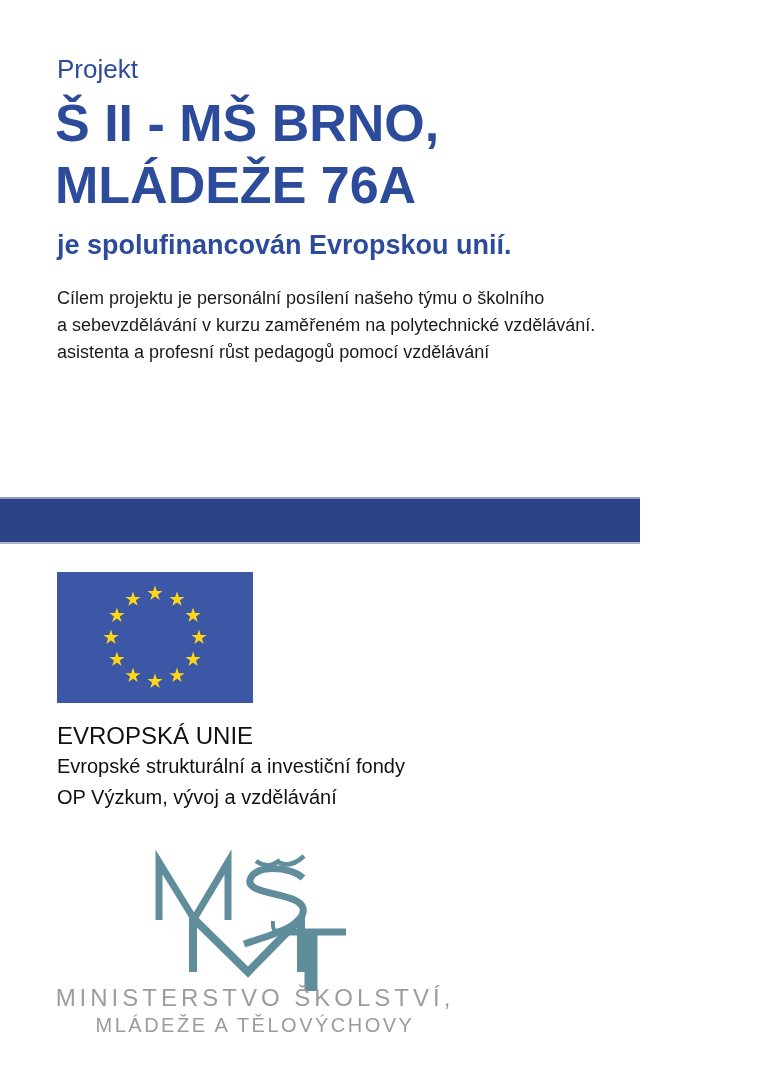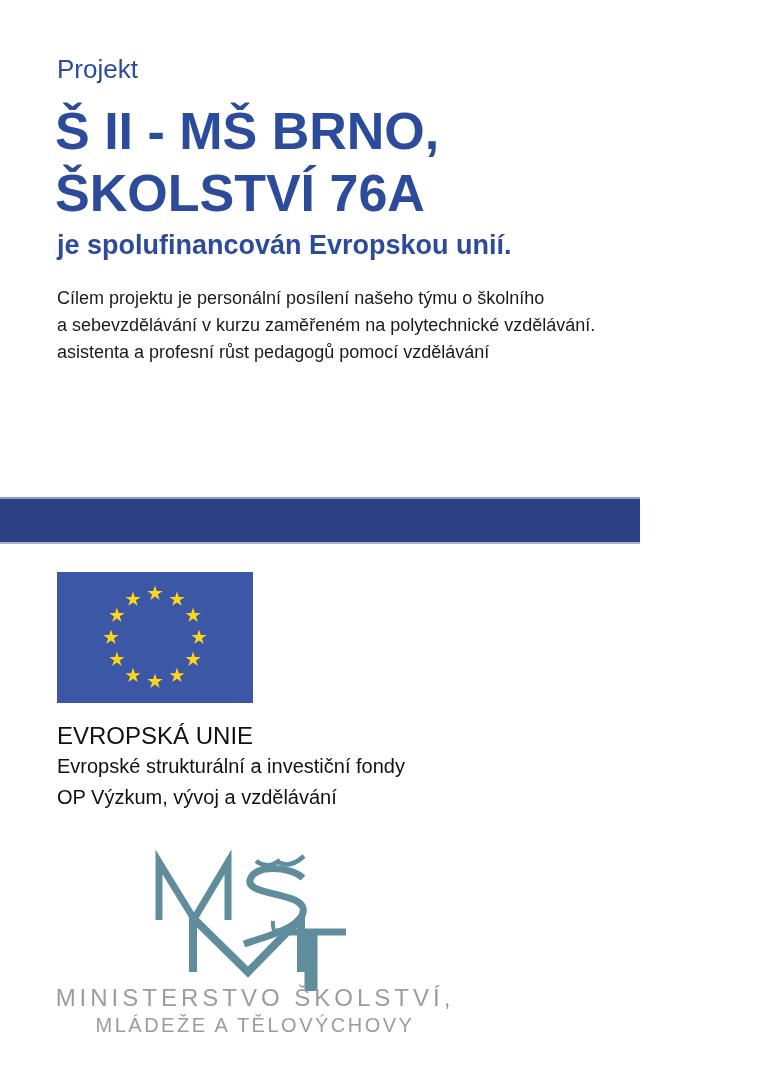--- a/index.html
+++ b/index.html
@@ -17,21 +17,21 @@
     width:640px;height:1087px;
     background:#fff;
     font-family:"Liberation Sans","DejaVu Sans",sans-serif;
     overflow:hidden;
   }
   .projekt-label{
     position:absolute;left:57px;top:54px;
     font-size:26px;color:var(--title-blue);
   }
   .title{
-    position:absolute;left:55px;top:100px;
+    position:absolute;left:55px;top:92px;
     font-size:52px;font-weight:bold;line-height:62px;
     color:var(--title-blue);letter-spacing:0;
     white-space:nowrap;
   }
   .subtitle{
     position:absolute;left:57px;top:229px;
     font-size:27px;font-weight:bold;line-height:32px;
     color:var(--title-blue);white-space:nowrap;
   }
   .body-text{
@@ -74,21 +74,21 @@
 </style>
 </head>
 <body>
 
 <div class="page">
 
   <div class="projekt-label">Projekt</div>
 
   <div class="title">
     <div>Š II - MŠ BRNO,</div>
-    <div>ŠKOLSTVÍ 76A</div>
+    <div>MLÁDEŽE 76A</div>
   </div>
 
   <div class="subtitle">je spolufinancován Evropskou unií.</div>
 
   <div class="body-text">
     <div>Cílem projektu je personální posílení našeho týmu o školního</div>
     <div>a sebevzdělávání v kurzu zaměřeném na polytechnické vzdělávání.</div>
     <div>asistenta a profesní růst pedagogů pomocí vzdělávání</div>
   </div>
 

